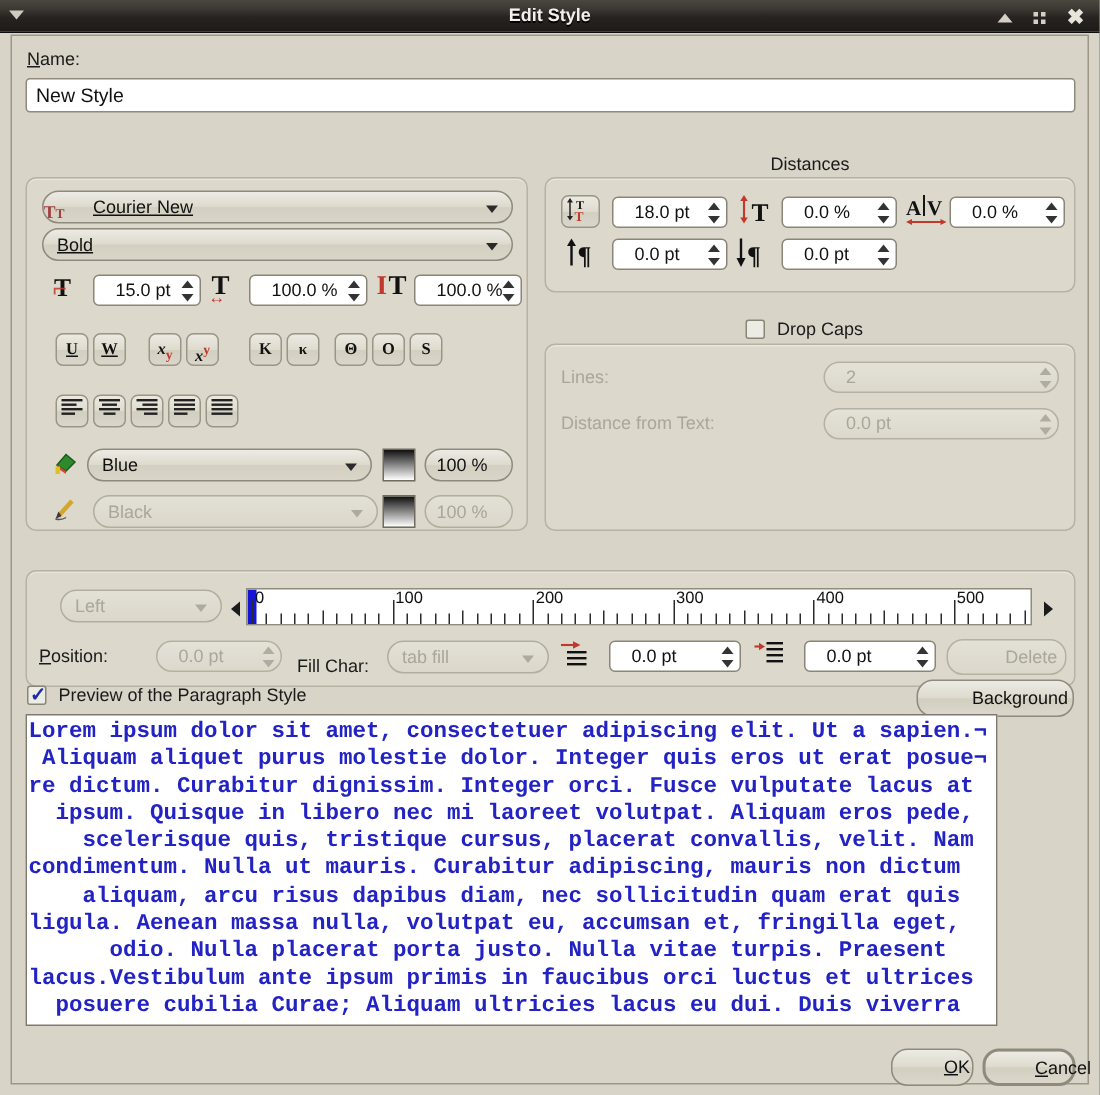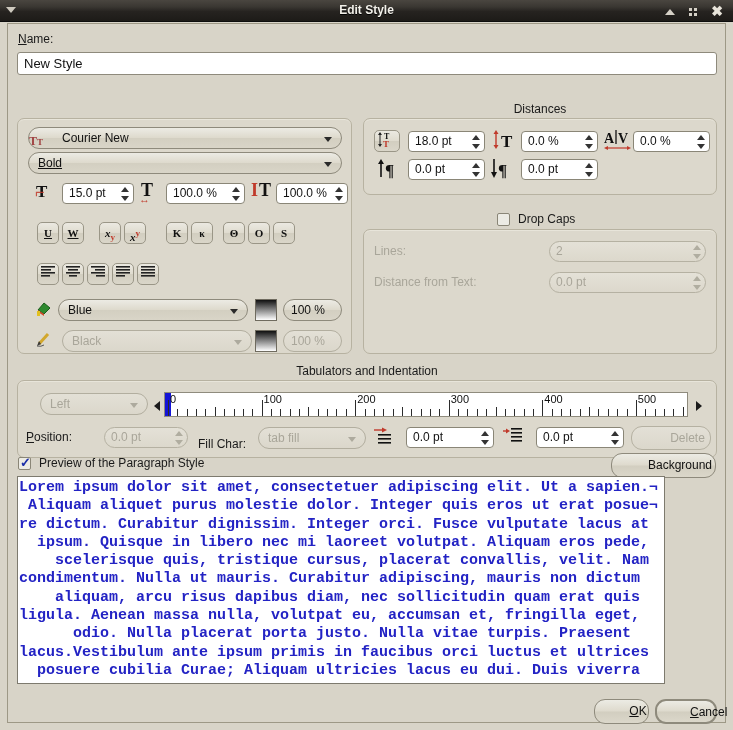--- a/index.html
+++ b/index.html
@@ -84,21 +84,21 @@
     border-left:4px solid transparent;border-right:4px solid transparent;
     border-top:5px solid #2a2a2a;
   }
   .combo.disabled{ color:#a9a69a; border-color:#b2ae9f;
     background:linear-gradient(to bottom,#e3e0d6 0%,#dbd7cb 100%); }
   .combo.disabled .arrow{ border-top-color:#adaa9e; }
 
   .spin{
     position:absolute; height:21px;
     background:#ffffff; border:1px solid #8a8677; border-radius:4px;
-    font-size:12px; color:#111; line-height:19px; padding-left:6px; white-space:nowrap;
+    font-size:12px; color:#111; line-height:19px; padding-left:14px; white-space:nowrap;
   }
   .spin .btns{
     position:absolute; right:3px; top:2px; width:10px; height:16px;
   }
   .spin .btns::before, .spin .btns::after{
     content:""; position:absolute; left:1px; width:0;height:0;
     border-left:4px solid transparent; border-right:4px solid transparent;
   }
   .spin .btns::before{ top:1px; border-bottom:5px solid #333; }
   .spin .btns::after{ bottom:1px; border-top:5px solid #333; }
@@ -182,21 +182,21 @@
     <div class="label name-label"><u>N</u>ame:</div>
     <input class="name-input" type="text" value="New Style" style="">
 
     <div class="group-title" style="left:9px; top:78px; width:335px;margin-top:36px;">Character</div>
     <div class="group-title" style="left:355px; top:78px; width:354px;">Distances</div>
 
     <div class="group-box" style="left:9px; top:94px; width:335px; height:236px;">
 
       <div class="combo" style="left:10px; top:8px; width:314px;">
         <span class="ic" style="left:0px; top:3px; font-size:12px; color:#a04040; font-weight:bold;">T<span style="font-size:9px">T</span></span>
-        <span style="padding-left:24px;">Courier New</span>
+        <span style="padding-left:24px;text-decoration:underline;">Courier New</span>
         <span class="arrow"></span>
       </div>
 
       <div class="combo" style="left:10px; top:33px; width:314px;">
         <span style="text-decoration:underline;">Bold</span>
         <span class="arrow"></span>
       </div>
 
       <span class="ic" style="left:18px; top:63px; font-size:17px; font-weight:bold; color:#111;">T</span>
       <span class="ic" style="left:17px; top:64px; font-size:17px; font-weight:bold; color:#c03a2b; opacity:.85;">⌐</span>
@@ -394,21 +394,20 @@
         <span class="btns"></span>
       </div>
 
       <div class="label" style="position:absolute; left:10px; top:45px; color:#a9a69a;">Distance from Text:</div>
       <div class="spin disabled" style="left:185px; top:42px; width:157px;">
         <span>0.0 pt</span>
         <span class="btns"></span>
       </div>
     </div>
 
-    <div class="group-title" style="left:9px; top:340px; width:700px;">Tabulators and Indentation</div>
 
     <div class="group-box" style="left:9px; top:356px; width:700px; height:78px;">
 
       <div class="combo disabled" style="left:22px; top:12px; width:108px;">
         <span>Left</span>
         <span class="arrow"></span>
       </div>
 
       <div style="position:absolute; left:136px; top:20px; width:0;height:0;
                   border-top:5px solid transparent;border-bottom:5px solid transparent;

